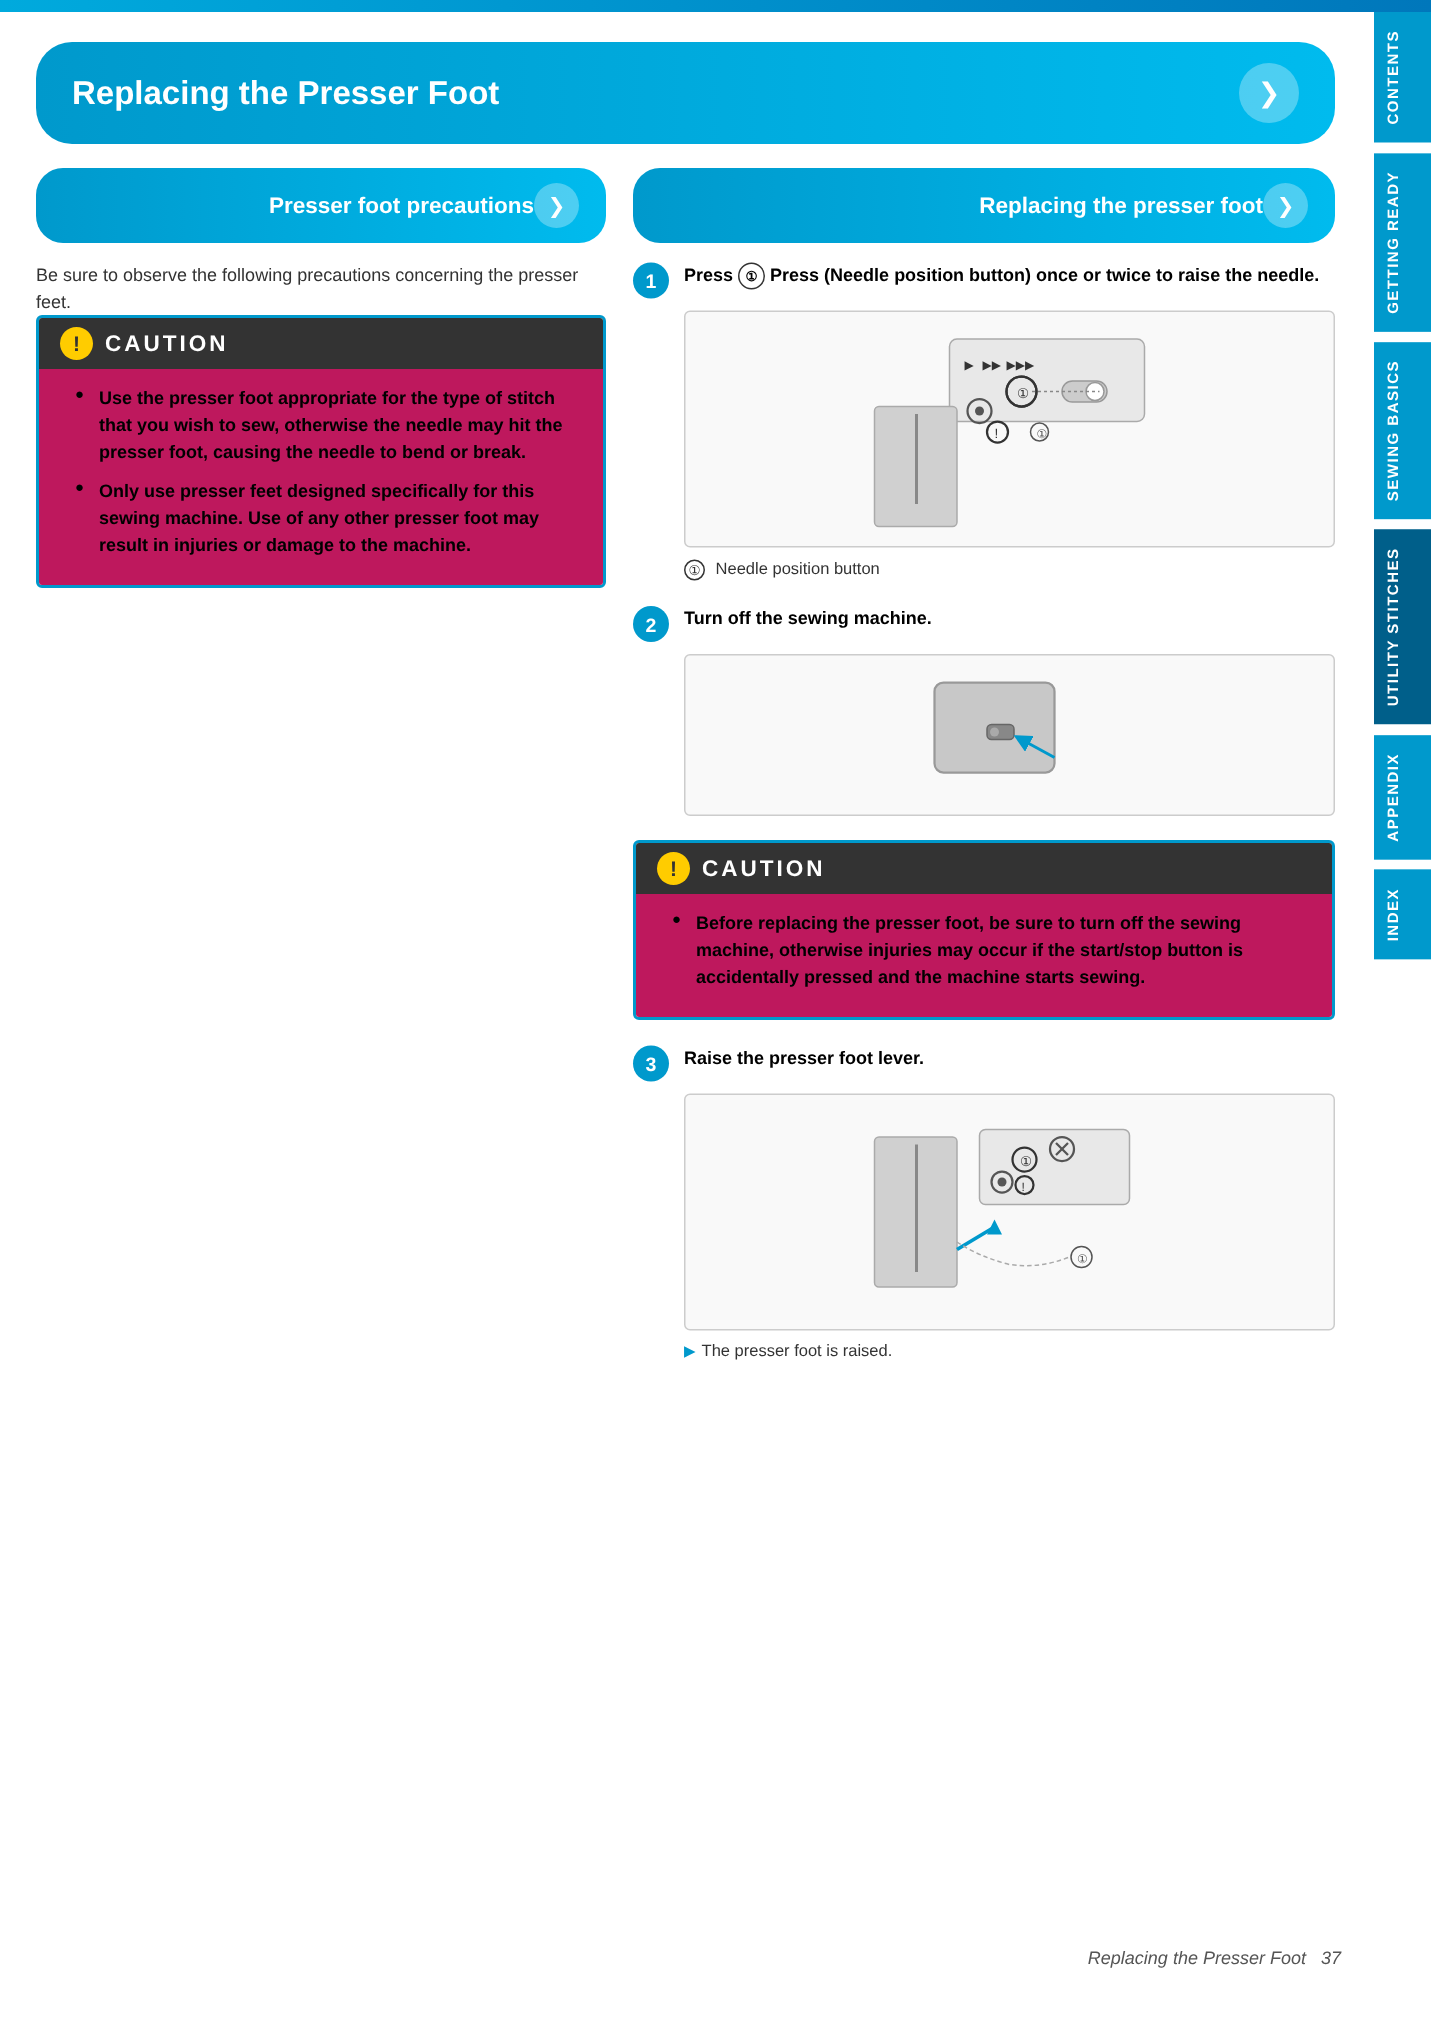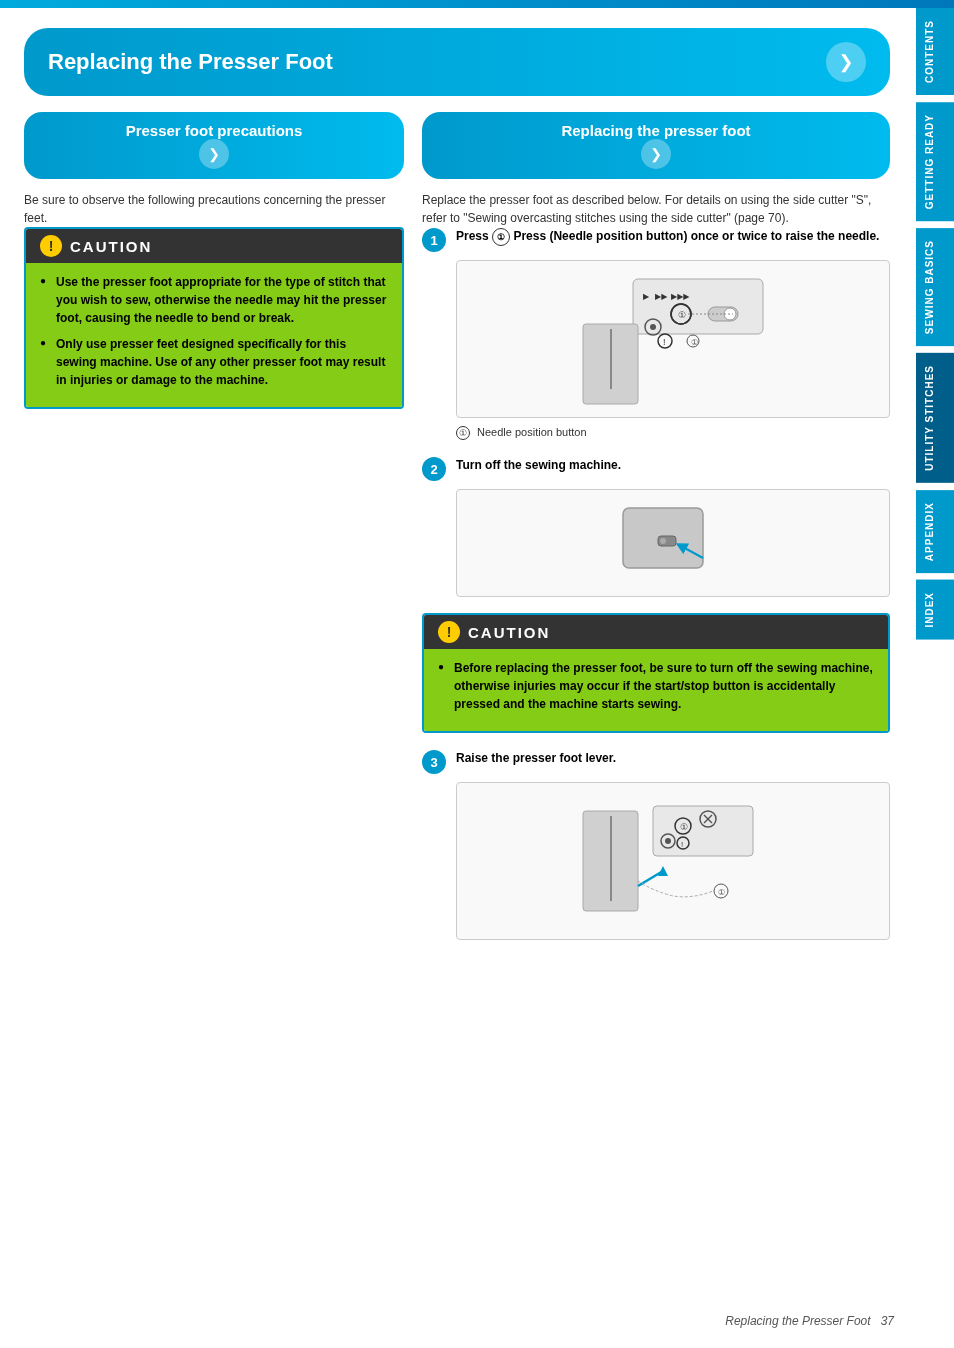--- a/index.html
+++ b/index.html
@@ -105,22 +105,21 @@
     }
 
     
     .section-header {
       background: linear-gradient(to right, #0099cc, #00bbee);
       border-radius: 18px 18px 18px 18px;
       padding: 10px 18px;
       margin-bottom: 12px;
       display: flex;
       align-items: center;
-      justify-content: space-between;
-      flex-direction: column;
+      justify-content: flex-end;
     }
     .section-header h2 {
       color: #fff;
       font-size: 15px;
       font-weight: bold;
     }
     .section-chevron {
       width: 30px;
       height: 30px;
       background: rgba(255,255,255,0.3);
@@ -165,22 +164,22 @@
       font-size: 14px;
       color: #333;
     }
     .caution-title {
       color: #fff;
       font-size: 15px;
       font-weight: bold;
       letter-spacing: 2px;
     }
     .caution-body {
-      padding: 10px 14px;
-      background: #84cc16;
+      padding: 10px 24px;
+      background: #be185d;
     }
     .caution-body ul {
       list-style: none;
       padding: 0;
     }
     .caution-body ul li {
       font-size: 12px;
       font-weight: bold;
       color: #000;
       padding-left: 16px;
@@ -279,21 +278,21 @@
     }
     .diagram-result::before {
       content: '▶';
       color: #0099cc;
       font-size: 10px;
     }
 
     
     .page-footer {
       position: absolute;
-      bottom: 20px;
+      bottom: 36px;
       right: 60px;
       font-size: 12px;
       color: #555;
       font-style: italic;
     }
 
     
     .svg-diagram {
       width: 200px;
       height: 140px;
@@ -355,21 +354,20 @@
         </div>
       </div>
     </div>
 
     <div class="col-right">
       <div class="section-header">
         <h2>Replacing the presser foot</h2>
         <div class="section-chevron">❯</div>
       </div>
 
-      <p class="section-intro">Replace the presser foot as described below. For details on using the side cutter "S", refer to "Sewing overcasting stitches using the side cutter" (page 70).</p>
 
       <div class="step">
         <div class="step-header">
           <div class="step-number">1</div>
           <div class="step-text">
             Press <span class="needle-btn-icon">①</span> <span>Press  (Needle position button) once or twice to raise the needle.</span>
           </div>
         </div>
 
         <div class="diagram-area">
@@ -477,20 +475,21 @@
 
             <path d="M65 95 L90 80" stroke="#0099cc" stroke-width="2.5" fill="none"></path>
             <polygon points="90,75 95,85 85,85" fill="#0099cc"></polygon>
 
             <circle cx="148" cy="100" r="7" fill="none" stroke="#555" stroke-width="1"></circle>
             <text x="145" y="104" font-size="8" fill="#555">①</text>
 
             <path d="M65 90 Q80 100 100 105 Q120 108 140 100" stroke="#aaa" stroke-width="1" fill="none" stroke-dasharray="3,2"></path>
           </svg>
         </div>
+        <div class="diagram-result">The presser foot is raised.</div>
       </div>
 
     </div>
   </div>
 </div>
 
 <div class="page-footer">
   <span>Replacing the Presser Foot</span>&nbsp;&nbsp;
   <span>37</span>
 </div>

